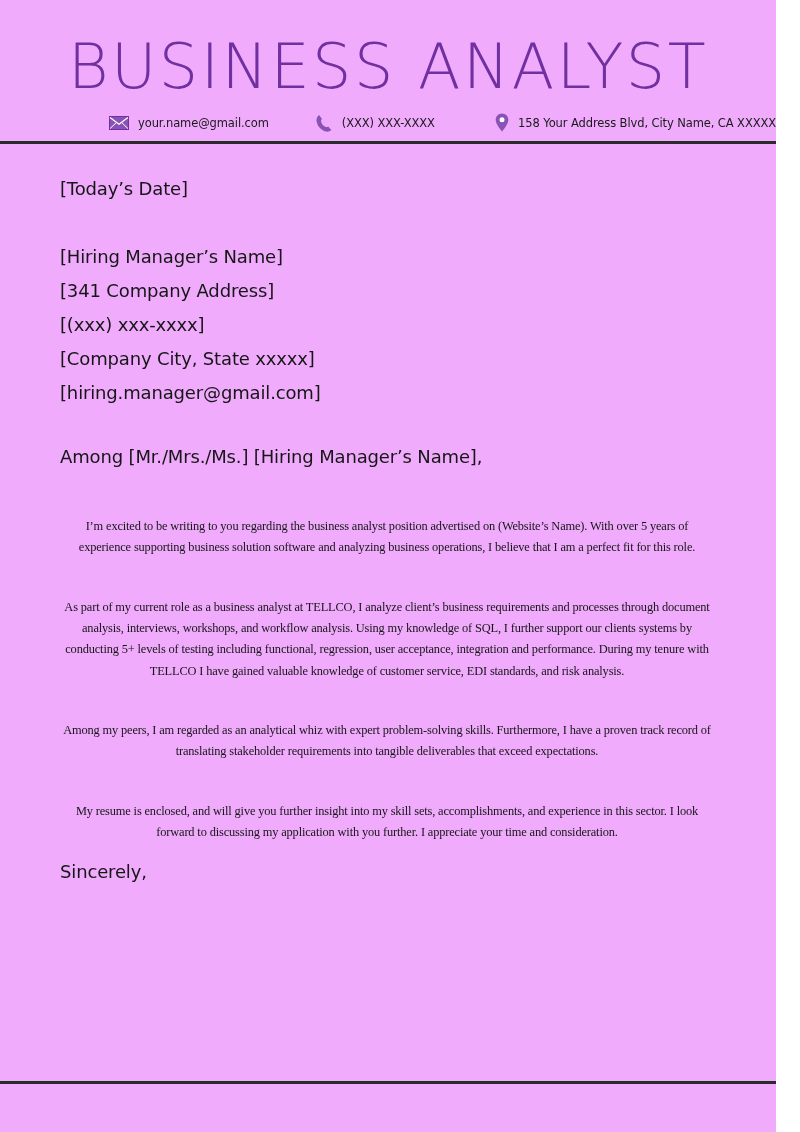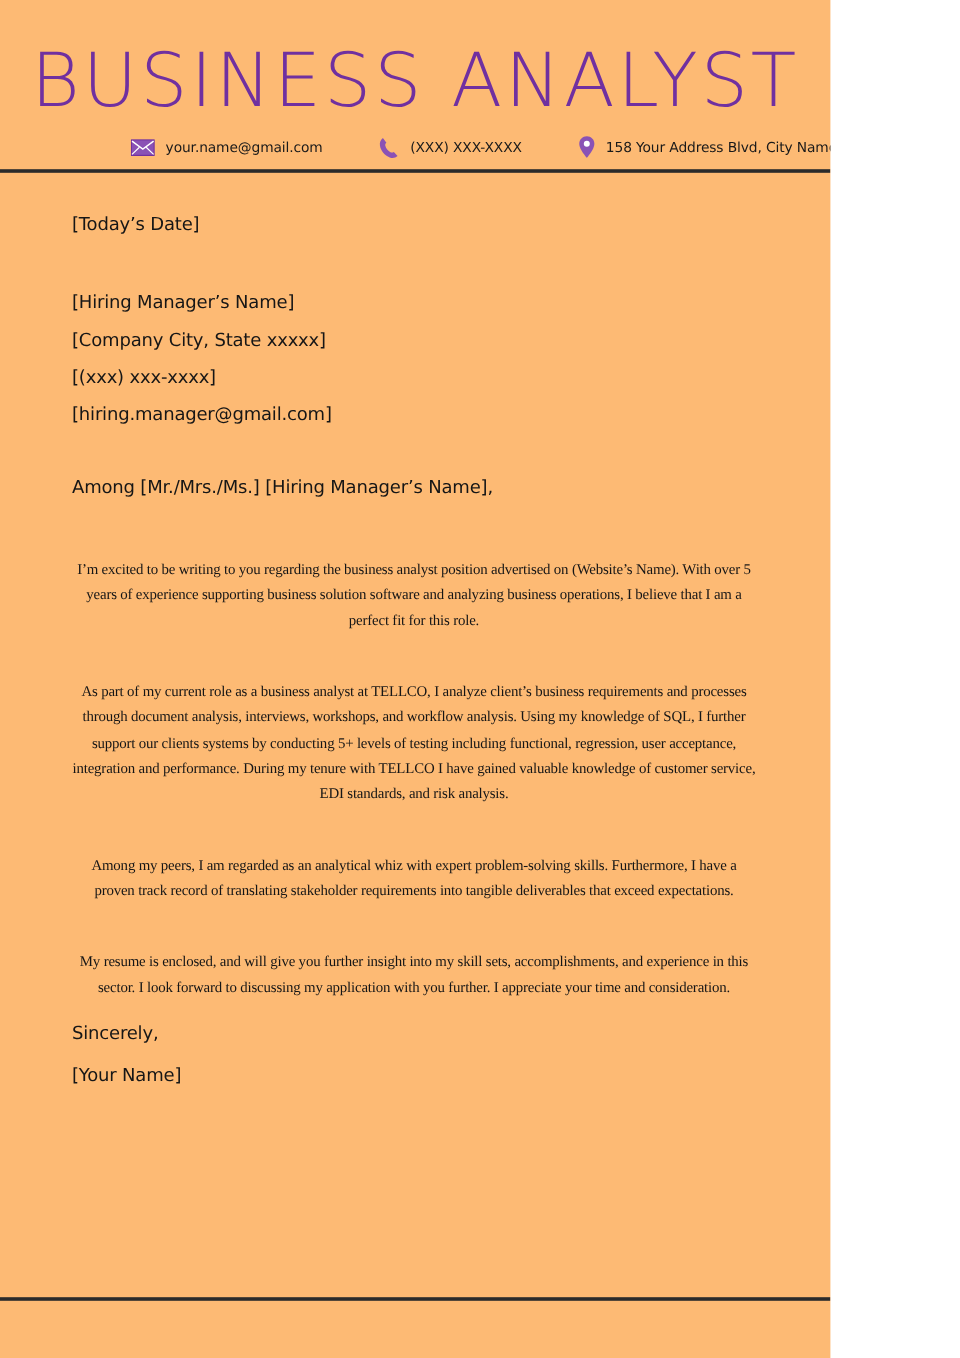--- a/index.html
+++ b/index.html
@@ -7,23 +7,23 @@
     margin: 0;
     padding: 0;
     background: #ffffff;
   }
   body {
     font-family: "Liberation Sans", sans-serif;
     color: #1a1a1a;
   }
   .page {
     position: relative;
-    width: 692px;
+    width: 776px;
     height: 1132px;
-    background: #fdba74;
+    background: #f0abfc;
     overflow: hidden;
     box-sizing: border-box;
   }
 
   
   .header {
     padding: 0;
   }
   .letter-title {
     margin: 0;
@@ -45,21 +45,21 @@
     margin: 0 0 0 62px;
     gap: 0;
   }
   .contact-item {
     display: flex;
     align-items: center;
     white-space: nowrap;
     padding-left: 47px;
   }
   .contact-item.email { width: 200px; }
-  .contact-item.phone { width: 168px; justify-content: flex-end; }
+  .contact-item.phone { width: 168px; }
   .contact-item.address { width: auto; }
   .contact-text {
     font-family: "DejaVu Sans", sans-serif;
     font-size: 11.5px;
     color: #1a1a1a;
     letter-spacing: -0.1px;
   }
   .icon {
     display: inline-flex;
     align-items: center;
@@ -81,21 +81,21 @@
     height: 3px;
     background: #2b2b2b;
   }
 
   
   .body-wrap {
     padding: 36px 62px 0 60px;
   }
   .line {
     font-family: "DejaVu Sans", sans-serif;
-    font-size: 15px;
+    font-size: 18px;
     line-height: 1.0;
     color: #161616;
     margin: 0;
     letter-spacing: -0.15px;
   }
   .date-line { margin-bottom: 50px; }
   .recipient-line { margin-bottom: 16px; }
   .recipient-line:last-child { margin-bottom: 0; }
   .recipient-block { margin-bottom: 46px; }
   .salutation { margin-bottom: 50px; }
@@ -157,34 +157,34 @@
 
     <div class="header-rule"></div>
   </div>
 
   <div class="body-wrap">
 
     <p class="line date-line">[Today’s Date]</p>
 
     <div class="recipient-block">
       <p class="line recipient-line">[Hiring Manager’s Name]</p>
+      <p class="line recipient-line">[341 Company Address]</p>
+      <p class="line recipient-line">[(xxx) xxx-xxxx]</p>
       <p class="line recipient-line">[Company City, State xxxxx]</p>
-      <p class="line recipient-line">[(xxx) xxx-xxxx]</p>
       <p class="line recipient-line">[hiring.manager@gmail.com]</p>
     </div>
 
     <p class="line salutation">Among [Mr./Mrs./Ms.] [Hiring Manager’s Name],</p>
 
     <p class="para">I’m excited to be writing to you regarding the business analyst position advertised on (Website’s Name).  With over 5 years of experience supporting business solution software and analyzing business operations, I believe that I am a perfect fit for this role.</p>
     <p class="para">As part of my current role as a business analyst at TELLCO, I analyze client’s business requirements and processes through document analysis, interviews, workshops, and workflow analysis. Using my knowledge of SQL, I further support our clients systems by conducting 5+ levels of testing including functional, regression, user acceptance, integration and performance. During my tenure with TELLCO I have gained valuable knowledge of customer service, EDI standards, and risk analysis.</p>
     <p class="para">Among my peers, I am regarded as an analytical whiz with expert problem-solving skills. Furthermore, I have a proven track record of translating stakeholder requirements into tangible deliverables that exceed expectations.</p>
     <p class="para tight">My resume is enclosed, and will give you further insight into my skill sets, accomplishments, and experience in this sector. I look forward to discussing my application with you further. I appreciate your time and consideration.</p>
 
     <div class="closing">
       <p class="line closing-line">Sincerely,</p>
-      <p class="line closing-line">[Your Name]</p>
     </div>
 
   </div>
 
   <div class="footer-rule"></div>
 
 </div>
 
 </body></html>

